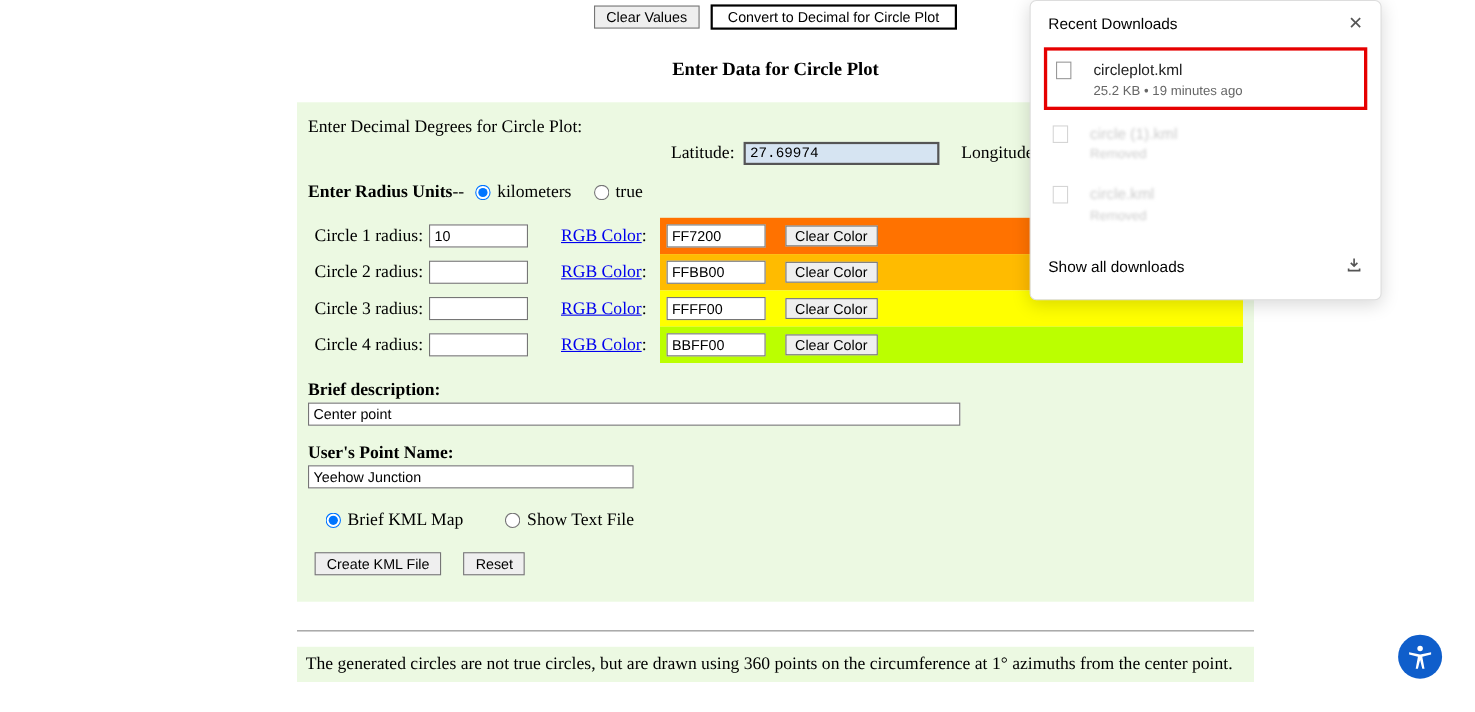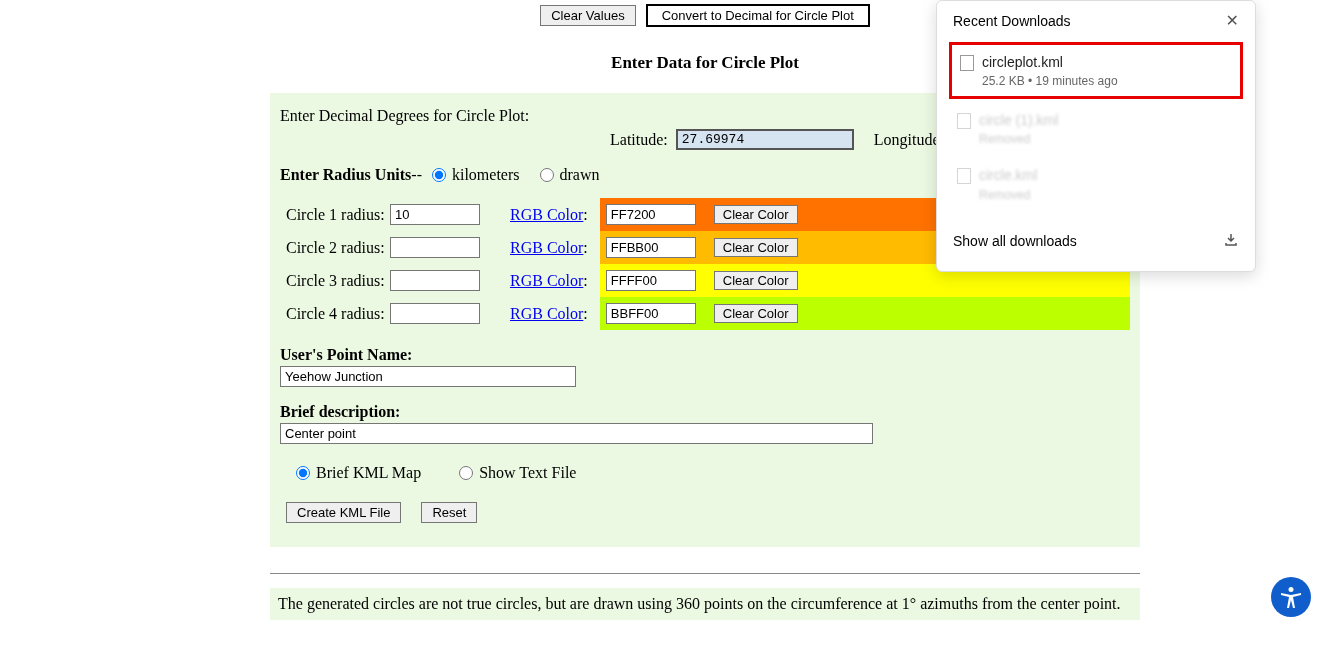--- a/index.html
+++ b/index.html
@@ -205,21 +205,21 @@
     }
     .dl-close {
       cursor: pointer;
       font-size: 16px;
       color: #555;
     }
     .dl-item {
       margin: 4px 12px;
       padding: 8px 8px;
       display: flex;
-      gap: 8px;
+      gap: 20px;
       align-items: flex-start;
     }
     .dl-item.highlighted {
       border: 3px solid #e60000;
     }
     .file-icon {
       width: 14px;
       height: 16px;
       border: 1px solid #999;
       background: #fff;
@@ -281,21 +281,21 @@
       <input class="coord-input" value="-80.9043" style="">
     </div>
 
     <div class="radius-units">
       <span>Enter Radius Units</span>
       <span class="norm"> -- </span>
       <input type="radio" name="units" checked="" style="">
       <span class="norm">kilometers</span>
       <span style="width:10px"></span>
       <input type="radio" name="units" style="">
-      <span class="norm">drawn</span>
+      <span class="norm">true</span>
     </div>
 
     <div id="circles-container">
         <div class="circle-row">
           <span class="c-label">Circle 1 radius:</span>
           <input class="radius-input" value="10" style="">
           <a class="rgb-link">RGB Color</a>
           <span class="colon">:</span>
           <div class="color-strip" style="background: rgb(255, 114, 0);">
             <input class="color-input" value="FF7200" style="">
@@ -328,27 +328,27 @@
           <a class="rgb-link">RGB Color</a>
           <span class="colon">:</span>
           <div class="color-strip" style="background: rgb(187, 255, 0);">
             <input class="color-input" value="BBFF00" style="">
             <button class="clear-color-btn">Clear Color</button>
           </div>
         </div>
       </div>
 
     <div class="field-block">
+      <label>Brief description:</label>
+      <input class="desc-input" value="Center point" style="">
+    </div>
+
+    <div class="field-block">
       <label>User's Point Name:</label>
       <input class="point-name-input" value="Yeehow Junction" style="">
-    </div>
-
-    <div class="field-block">
-      <label>Brief description:</label>
-      <input class="desc-input" value="Center point" style="">
     </div>
 
     <div class="output-opts">
       <input type="radio" name="out" checked="" style="">
       <span>Brief KML Map</span>
       <span style="width:28px"></span>
       <input type="radio" name="out" style="">
       <span>Show Text File</span>
     </div>
 

